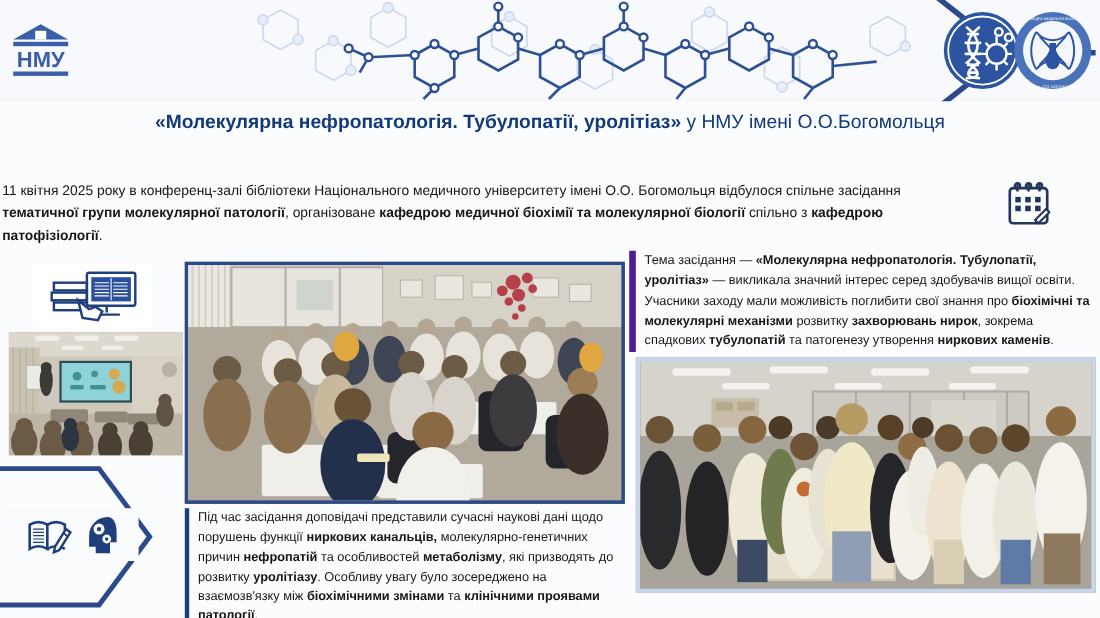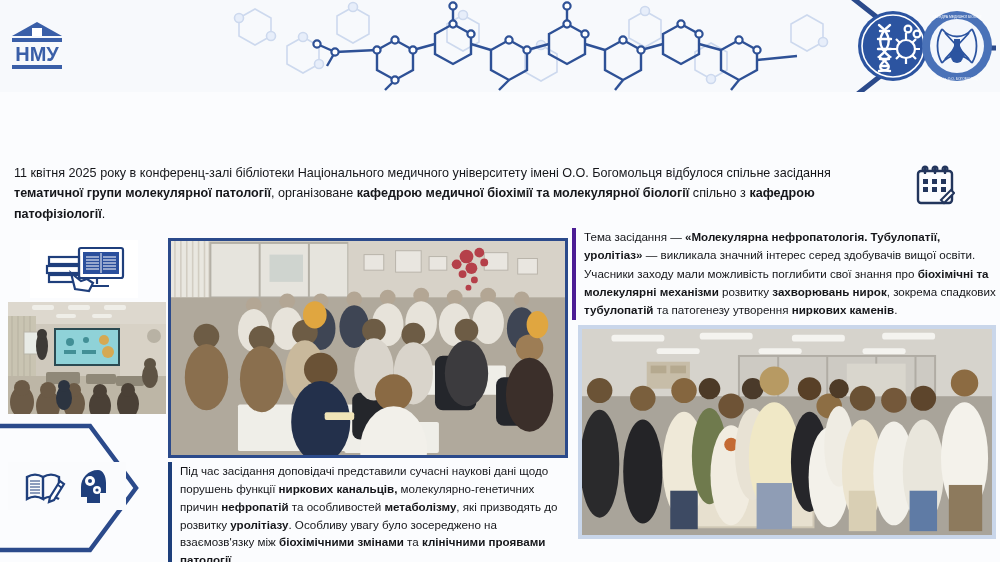--- a/index.html
+++ b/index.html
@@ -71,21 +71,21 @@
   }
   .title-line2 {
     font-size: 17.5px; color: #123a78;
     margin-top: 3px; line-height: 1.35;
   }
   .title-line2 b { font-weight: bold; }
   .title-line2 .plain { font-weight: normal; }
 
   
   .intro {
-    position: absolute; left: 14px; top: 163px;
+    position: absolute; left: 2px; top: 163px;
     width: 880px;
     font-size: 12.6px; line-height: 1.62;
     color: #15161a; text-align: left;
   }
   .intro b { font-weight: bold; }
 
   .calendar-icon {
     position: absolute; left: 915px; top: 164px;
     width: 40px; height: 42px;
   }
@@ -136,21 +136,21 @@
     padding: 0 0 0 8px;
     font-size: 11.6px; line-height: 1.54;
     color: #15161a;
   }
   .textbox-bottom b { font-weight: bold; text-align: right; }
 
   
   .textbox-right {
     position: absolute; left: 572px; top: 228px;
     width: 424px;
-    border-left: 4px solid #4c1d95;
+    border-left: 6px solid #4c1d95;
     padding: 0 0 0 8px;
     font-size: 11.6px; line-height: 1.58;
     color: #15161a;
   }
   .textbox-right b { font-weight: bold; }
 
   
   .photo-group {
     position: absolute; left: 578px; top: 325px;
     width: 418px; height: 214px;
@@ -286,20 +286,23 @@
           <path d="M34,30 h6 v7 l5,10 h-16 l5,-10 z"></path>
         </g>
         <circle cx="37" cy="48" r="6" fill="#2c54a0"></circle>
         <text x="37" y="9" font-family="Liberation Sans, sans-serif" font-size="3.4" fill="#ffffff" text-anchor="middle">КАФЕДРА МЕДИЧНОЇ БІОХІМІЇ</text>
         <text x="37" y="71" font-family="Liberation Sans, sans-serif" font-size="3.4" fill="#ffffff" text-anchor="middle">НМУ ім. О.О. БОГОМОЛЬЦЯ</text>
       </svg>
     </div>
   </div>
 
   <div class="title-block">
+    <div class="title-line2">
+      <b>«Молекулярна нефропатологія. Тубулопатії, уролітіаз»</b><span class="plain"> у НМУ імені О.О.Богомольця</span>
+    </div>
   </div>
 
   <p class="intro">
     <span>11 квітня 2025 року в конференц-залі бібліотеки Національного медичного університету імені О.О. Богомольця відбулося спільне засідання </span><b>тематичної групи молекулярної патології</b><span>, організоване </span><b>кафедрою медичної біохімії та молекулярної біології</b><span> спільно з </span><b>кафедрою патофізіології</b><span>.</span>
   </p>
 
   <svg class="calendar-icon" viewBox="0 0 40 42">
     <rect x="3" y="7" width="34" height="32" rx="3" fill="none" stroke="#22355c" stroke-width="2.4"></rect>
     <g stroke="#22355c" stroke-width="2.2" fill="none">
       <path d="M10,3 v7 M20,3 v7 M30,3 v7"></path>

